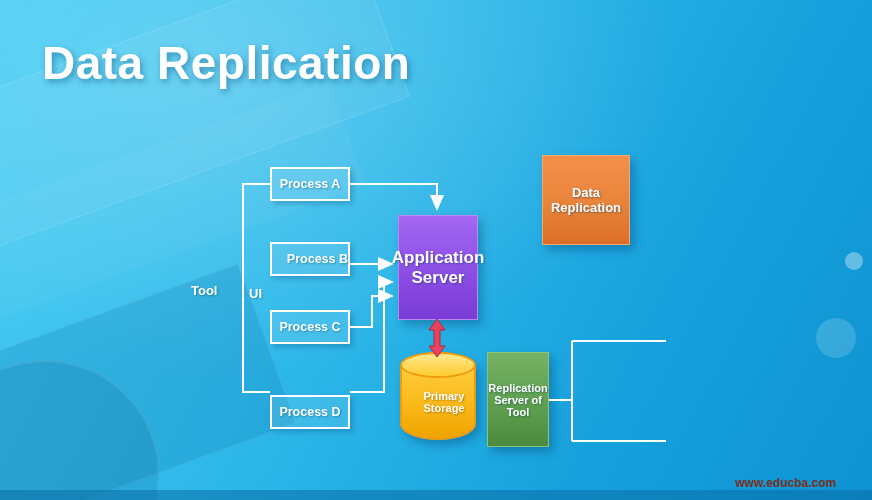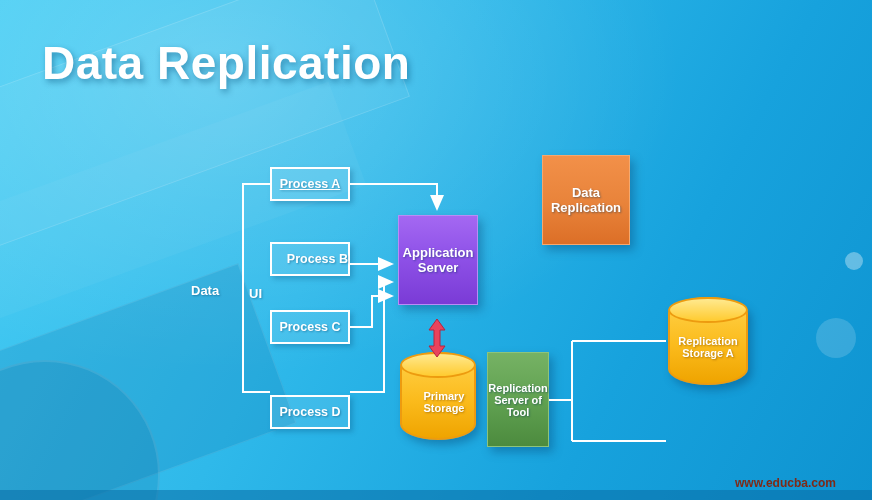--- a/index.html
+++ b/index.html
@@ -37,32 +37,32 @@
   #ui-label   { left:249px; top:286px; }
 
   .process-box {
     position:absolute; width:80px; height:34px; border:2px solid #ffffff;
     background:rgba(255,255,255,0.10);
     box-shadow:3px 3px 5px rgba(0,60,105,0.25);
     display:flex; align-items:center; justify-content:center;
     color:#fff; font-weight:bold; font-size:12.5px;
     text-shadow:1px 1px 2px rgba(0,60,100,0.4); z-index:2;
   }
-  #process-a { left:270px; top:167px;text-decoration:underline; }
+  #process-a { left:270px; top:167px; }
   #process-b { left:270px; top:242px;justify-content:flex-end; }
   #process-c { left:270px; top:310px; }
   #process-d { left:270px; top:375px;margin-top:20px; }
 
   .node-box {
     position:absolute; display:flex; align-items:center; justify-content:center;
     text-align:center; color:#fff; font-weight:bold;
     text-shadow:1px 1px 2px rgba(0,50,90,0.45);
     box-shadow:4px 5px 9px rgba(0,55,100,0.35); z-index:2;
   }
-  #app-server { left:398px; top:215px; width:80px; height:90px; font-size:13px; padding:0 0;
+  #app-server { left:398px; top:215px; width:80px; height:105px; font-size:17px; padding:0 0;
                 background:linear-gradient(180deg,#A468F2 0%, #8F52E8 45%, #7A3BD6 100%);
                 border:1px solid #b98cf5; }
   #data-replication-box { left:542px; top:155px; width:88px; height:90px; font-size:13px; padding:0 10px;
                 background:linear-gradient(180deg,#F29049 0%, #E8833A 55%, #DC6F27 100%);
                 border:1px solid #f5a86e; }
   #replication-server { left:487px; top:352px; width:62px; height:95px; font-size:11px; padding:16px 4px;
                 background:linear-gradient(180deg,#76B264 0%, #5FA050 55%, #4C8B3E 100%);
                 border:1px solid #8cc47c; }
 
   .cylinder {
@@ -100,21 +100,21 @@
   <div class="deco stripe1"></div>
   <div class="deco stripe2"></div>
   <div class="deco stripe3"></div>
   <div class="deco circleA"></div>
   <div class="deco circleB"></div>
   <div class="deco circleC"></div>
   <div class="footer-band"></div>
 
   <div id="title">Data Replication</div>
 
-  <div id="user-label" class="lbl">Data</div>
+  <div id="user-label" class="lbl">Tool</div>
   <div id="ui-label" class="lbl">UI</div>
 
   <div id="process-a" class="process-box">
     <span>Process A</span>
   </div>
   <div id="process-b" class="process-box">
     <span>Process B</span>
   </div>
   <div id="process-c" class="process-box">
     <span>Process C</span>
@@ -132,24 +132,20 @@
   </div>
 
   <div id="replication-server" class="node-box">
     <span>Replication Server of Tool</span>
   </div>
 
   <div id="primary-storage" class="cylinder">
     <div class="cyl-top"></div>
     <div class="cyl-label">Primary Storage</div>
   </div>
-  <div id="replication-storage-a" class="cylinder">
-    <div class="cyl-top"></div>
-    <div class="cyl-label">Replication Storage A</div>
-  </div>
 
   <svg id="connector-layer" viewBox="0 0 872 500">
     <defs>
       <marker id="aw" markerWidth="9" markerHeight="9" refX="6.5" refY="3.5" orient="auto">
         <path d="M0,0 L8,3.5 L0,7 Z" fill="#ffffff"></path>
       </marker>
     </defs>
 
     <path d="M270,184 L243,184 L243,392 L270,392" stroke="#ffffff" stroke-width="2" fill="none"></path>
 

